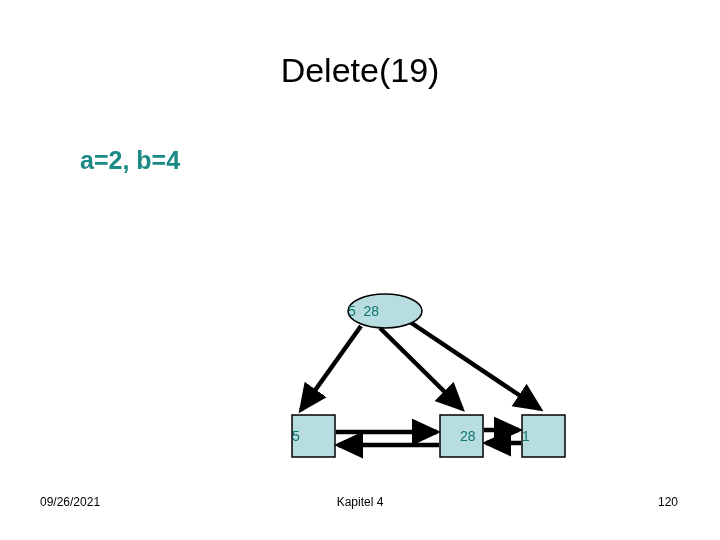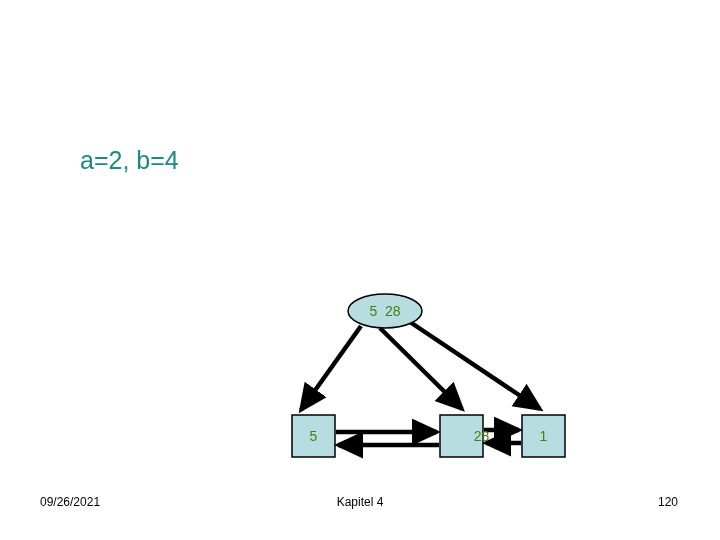--- a/index.html
+++ b/index.html
@@ -32,41 +32,40 @@
   }
 
   
   #slide-subtitle {
     position: absolute;
     left: 80px;
     top: 145px;
     font-size: 25px;
     line-height: 30px;
     color: #1b8a86;
-    font-weight: normal;
+    font-weight: bold;
     white-space: pre;
   }
 
   
   #diagram {
     position: absolute;
     left: 0;
     top: 0;
     width: 720px;
     height: 540px;
     pointer-events: none;
   }
   #diagram svg { display: block; }
 
   
   .node-label {
     position: absolute;
     font-size: 14px;
-    color: #4d7c0f;
-    text-align: center;
+    color: #0f766e;
     white-space: pre;
     line-height: 1;
   }
 
   
   .footer-text {
     position: absolute;
     top: 494px;
     font-size: 12px;
     line-height: 16px;
@@ -75,20 +74,21 @@
   }
   #footer-date  { left: 40px;  text-align: left;  }
   #footer-center{ left: 0; width: 720px; text-align: center; }
   #footer-page  { right: 42px; text-align: right; }
 </style>
 </head>
 <body>
 
 <div id="slide">
 
+  <div id="slide-title">Delete(19)</div>
 
   <div id="slide-subtitle">a=2, b=4</div>
 
   <div id="diagram">
     <svg width="720" height="540" viewBox="0 0 720 540" xmlns="http://www.w3.org/2000/svg">
       <defs>
         <marker id="ah" markerWidth="7" markerHeight="7" refX="5.6" refY="3" orient="auto" markerUnits="strokeWidth">
           <path d="M0,0 L6.5,3 L0,6 z" fill="#000000"></path>
         </marker>
       </defs>

